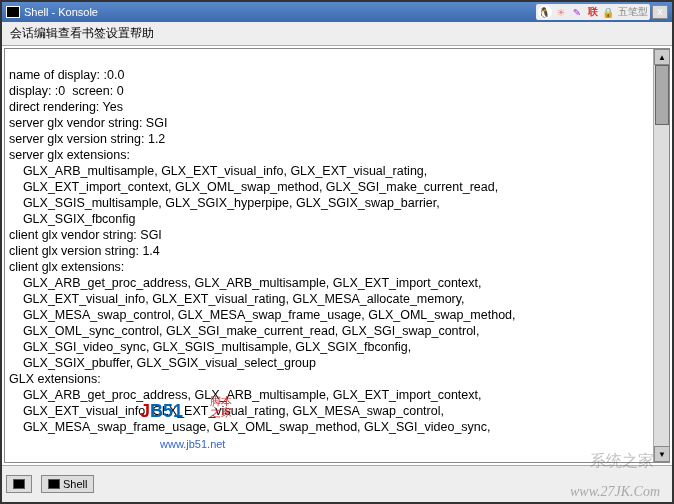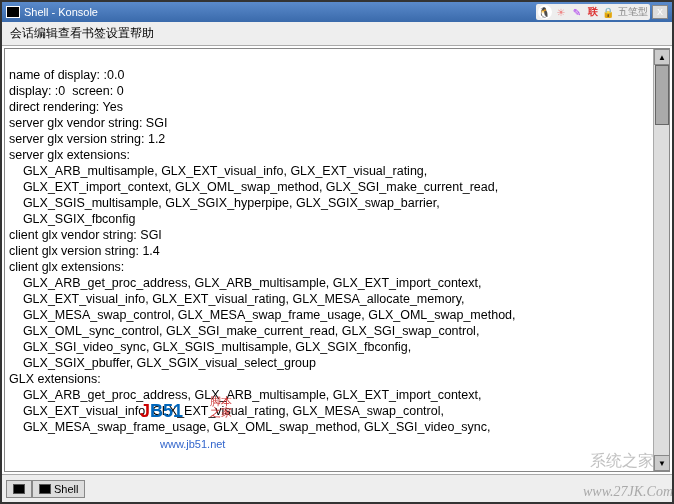--- a/index.html
+++ b/index.html
@@ -17,30 +17,30 @@
 .tray-icon.lock { color: #b80; }
 .tray-text { font-size: 10px; color: #888; }
 .titlebtn { width: 16px; height: 14px; background: #ddd; border: 1px solid #888; margin-left: 2px; display: flex; align-items: center; justify-content: center; font-size: 9px; cursor: pointer; }
 .menubar { height: 24px; background: #eee; border-bottom: 1px solid #aaa; display: flex; align-items: center; padding: 0 8px; font-size: 12px; color: #000; }
 .menu-item { cursor: pointer; }
 .terminal-wrap { flex: 1; display: flex; background: #fff; border: 1px solid #888; margin: 2px; overflow: hidden; }
 .terminal { flex: 1; font-family: Liberation Sans, sans-serif; font-size: 12.5px; line-height: 16px; color: #000; padding: 2px 4px; white-space: pre; overflow: hidden; position: relative; }
 .scrollbar { width: 16px; background: #ddd; border-left: 1px solid #aaa; position: relative; }
 .scroll-btn { width: 16px; height: 16px; background: #ccc; border: 1px solid #888; display: flex; align-items: center; justify-content: center; font-size: 8px; cursor: pointer; }
 .scroll-thumb { position: absolute; top: 16px; left: 1px; width: 14px; height: 60px; background: #aaa; border: 1px solid #666; }
-.statusbar { height: 28px; background: #eee; border-top: 1px solid #aaa; display: flex; align-items: center; padding: 0 4px; gap: 0; }
+.statusbar { height: 37px; background: #eee; border-top: 1px solid #aaa; display: flex; align-items: center; padding: 0 4px; gap: 9px; }
 .status-btn { height: 18px; padding: 0 6px; background: #ddd; border: 1px solid #888; display: flex; align-items: center; gap: 3px; font-size: 11px; cursor: pointer; }
 .status-icon { width: 12px; height: 10px; background: #000; border: 1px solid #555; }
 .watermark { position: absolute; font-family: sans-serif; pointer-events: none; }
 .wm-jb51 { bottom: 82px; left: 140px; font-size: 18px; font-weight: bold; color: #06b; }
 .wm-jb51 .j { color: #c00; }
 .wm-script { bottom: 86px; left: 210px; font-size: 11px; color: #c33; line-height: 11px; }
 .wm-url { bottom: 54px; left: 160px; font-size: 11px; color: #36c; }
 .wm-sys { bottom: 32px; right: 20px; font-size: 16px; color: rgba(100,100,100,0.4); }
-.wm-27jk { bottom: 4px; right: 1px; font-size: 14px; color: rgba(100,100,100,0.5); font-family: serif; font-style: italic; }
+.wm-27jk { bottom: 4px; right: 14px; font-size: 14px; color: rgba(100,100,100,0.5); font-family: serif; font-style: italic; }
 </style>
 </head>
 <body>
 
 <div class="window">
 
   <div class="titlebar">
     <div class="titlebar-icon"></div>
     <div class="titlebar-text">Shell - Konsole</div>
     <div class="tray">

